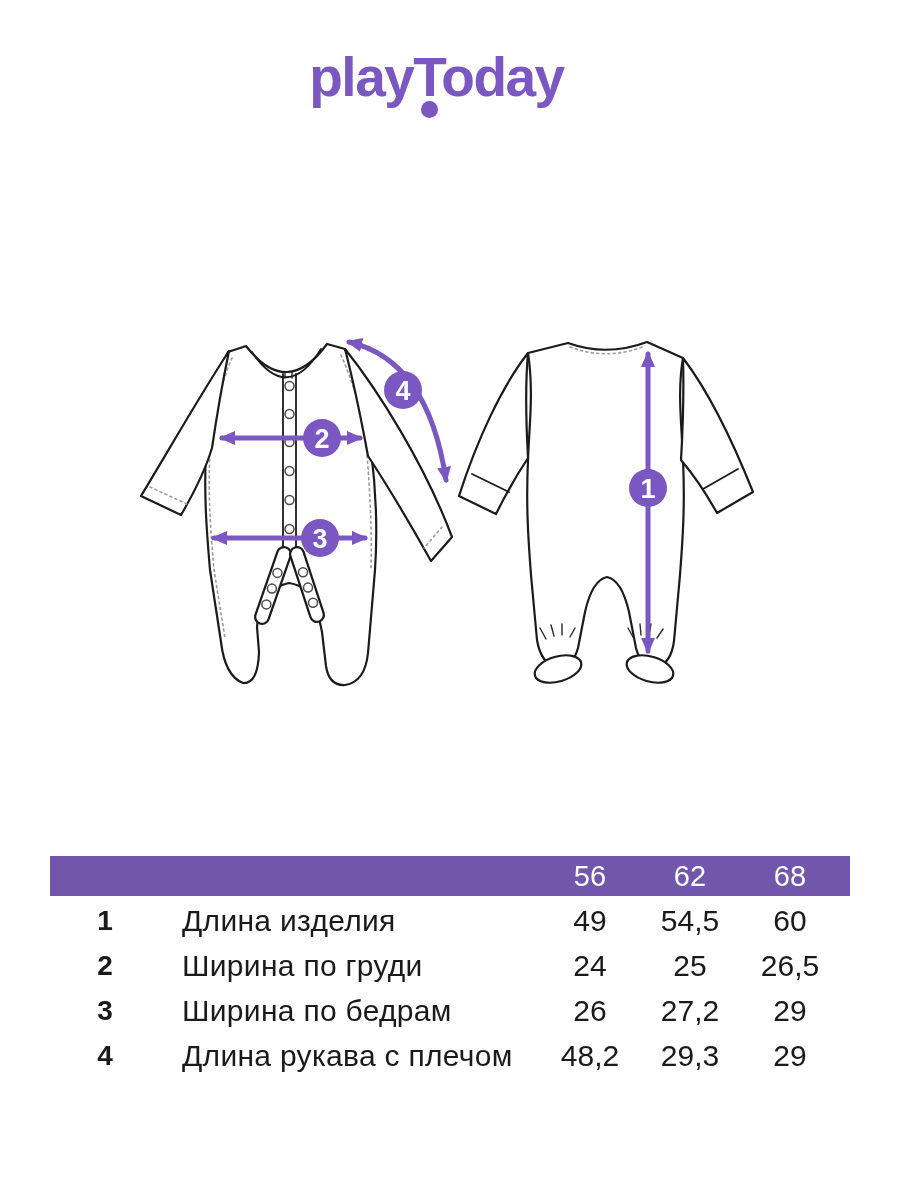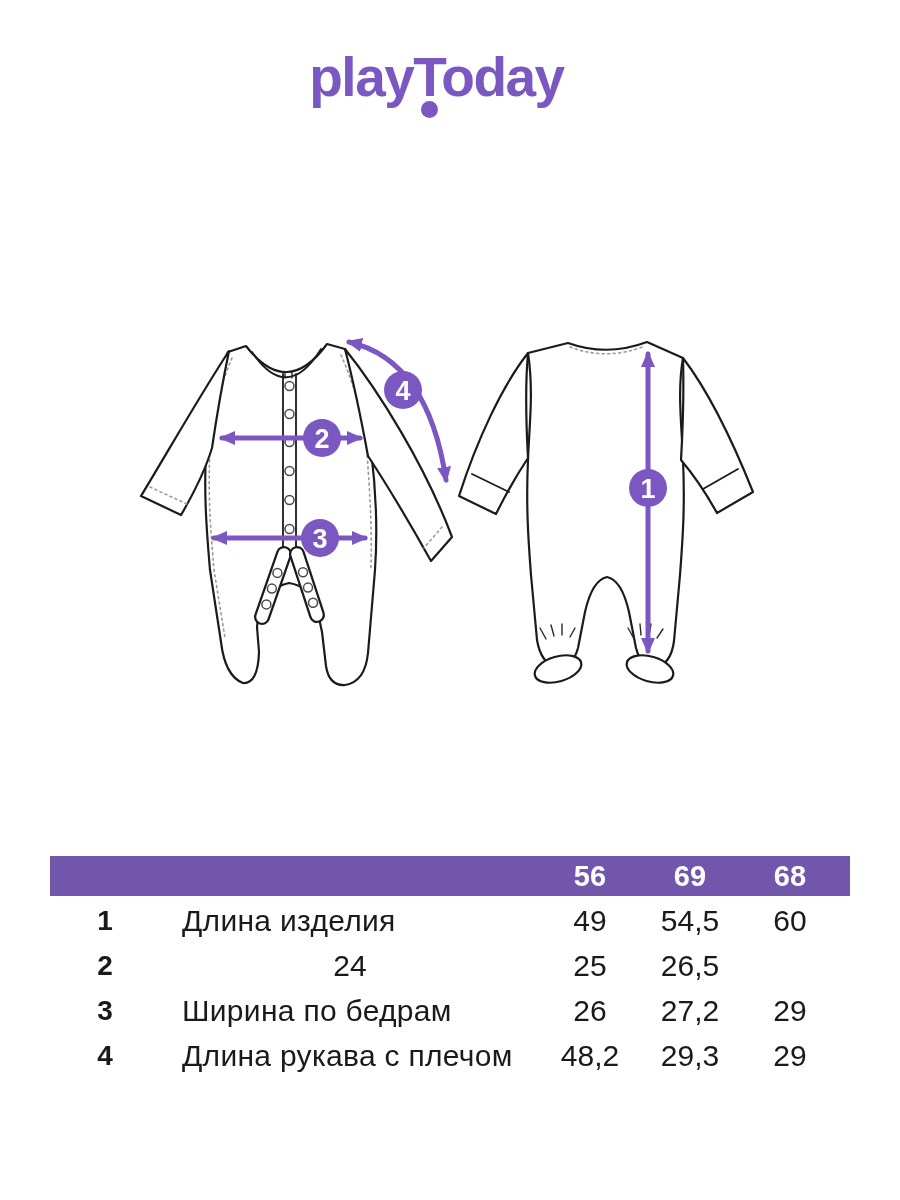--- a/index.html
+++ b/index.html
@@ -27,21 +27,21 @@
   svg .tick{fill:none;stroke:#2a2a2a;stroke-width:1.4;stroke-linecap:round;}
   svg .arrow{fill:none;stroke:var(--accent);stroke-width:5;stroke-linecap:round;}
   svg .badge{fill:var(--accent);}
   svg .badge-num{fill:#ffffff;font-size:27px;font-weight:700;text-anchor:middle;
     font-family:"Liberation Sans","DejaVu Sans",sans-serif;}
   .size-table{position:absolute;left:50px;top:856px;width:800px;}
   .thead{
     display:grid;grid-template-columns:110px 380px 100px 100px 100px;
     height:40px;align-items:center;background:var(--header);margin-bottom:2px;
   }
-  .thead .cell{color:#ffffff;font-weight:700;font-size:29px;text-align:center;}
+  .thead .cell{color:#ffffff;font-weight:400;font-size:29px;text-align:center;}
   .trow{
     display:grid;grid-template-columns:110px 380px 100px 100px 100px;
     height:45px;align-items:center;font-size:30px;
   }
   .trow .num{font-weight:700;font-size:28px;text-align:center;}
   .trow .label{text-align:left;font-weight:400;letter-spacing:0.3px;margin-left:22px;}
   .trow .val{text-align:center;}
 </style>
 </head>
 <body>
@@ -178,33 +178,34 @@
     </g>
   </g>
 </svg>
 </div>
 
 <div class="size-table">
   <div class="thead">
     <div class="cell"></div>
     <div class="cell"></div>
     <div class="cell">56</div>
-    <div class="cell">69</div>
+    <div class="cell">62</div>
     <div class="cell">68</div>
   </div>
 
   <div class="trow">
     <div class="num">1</div>
     <div class="label">Длина изделия</div>
     <div class="val">49</div>
     <div class="val">54,5</div>
     <div class="val">60</div>
   </div>
   <div class="trow">
     <div class="num">2</div>
+    <div class="label">Ширина по груди</div>
     <div class="val">24</div>
     <div class="val">25</div>
     <div class="val">26,5</div>
   </div>
   <div class="trow">
     <div class="num">3</div>
     <div class="label">Ширина по бедрам</div>
     <div class="val">26</div>
     <div class="val">27,2</div>
     <div class="val">29</div>

